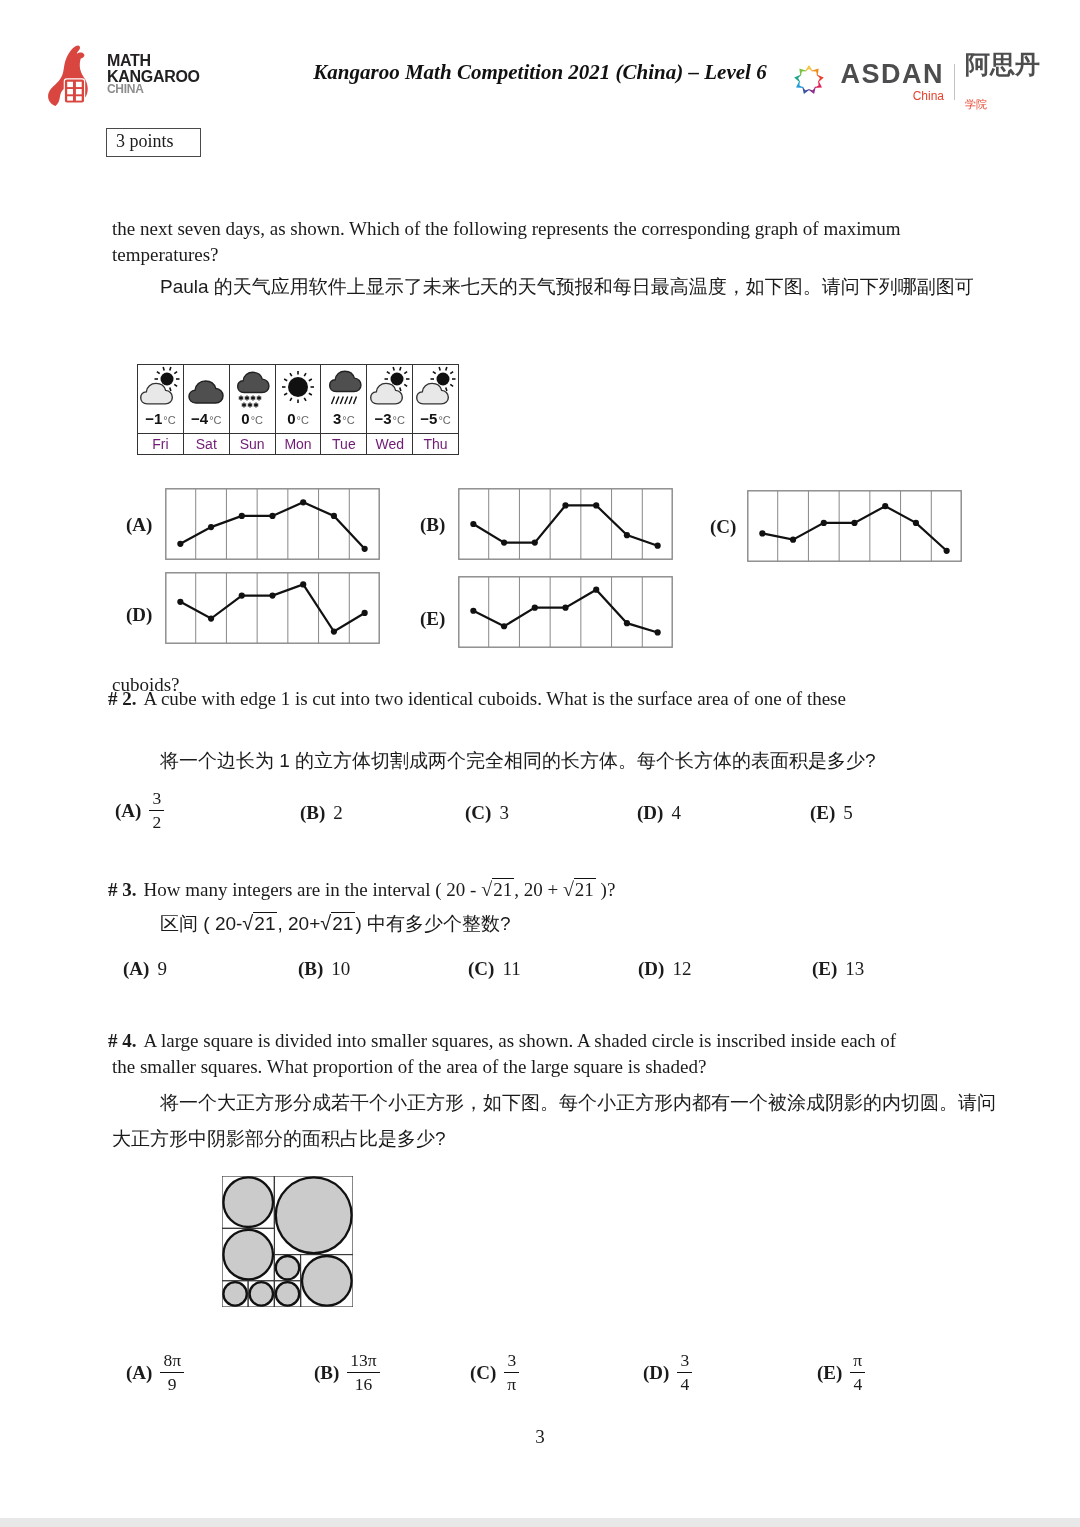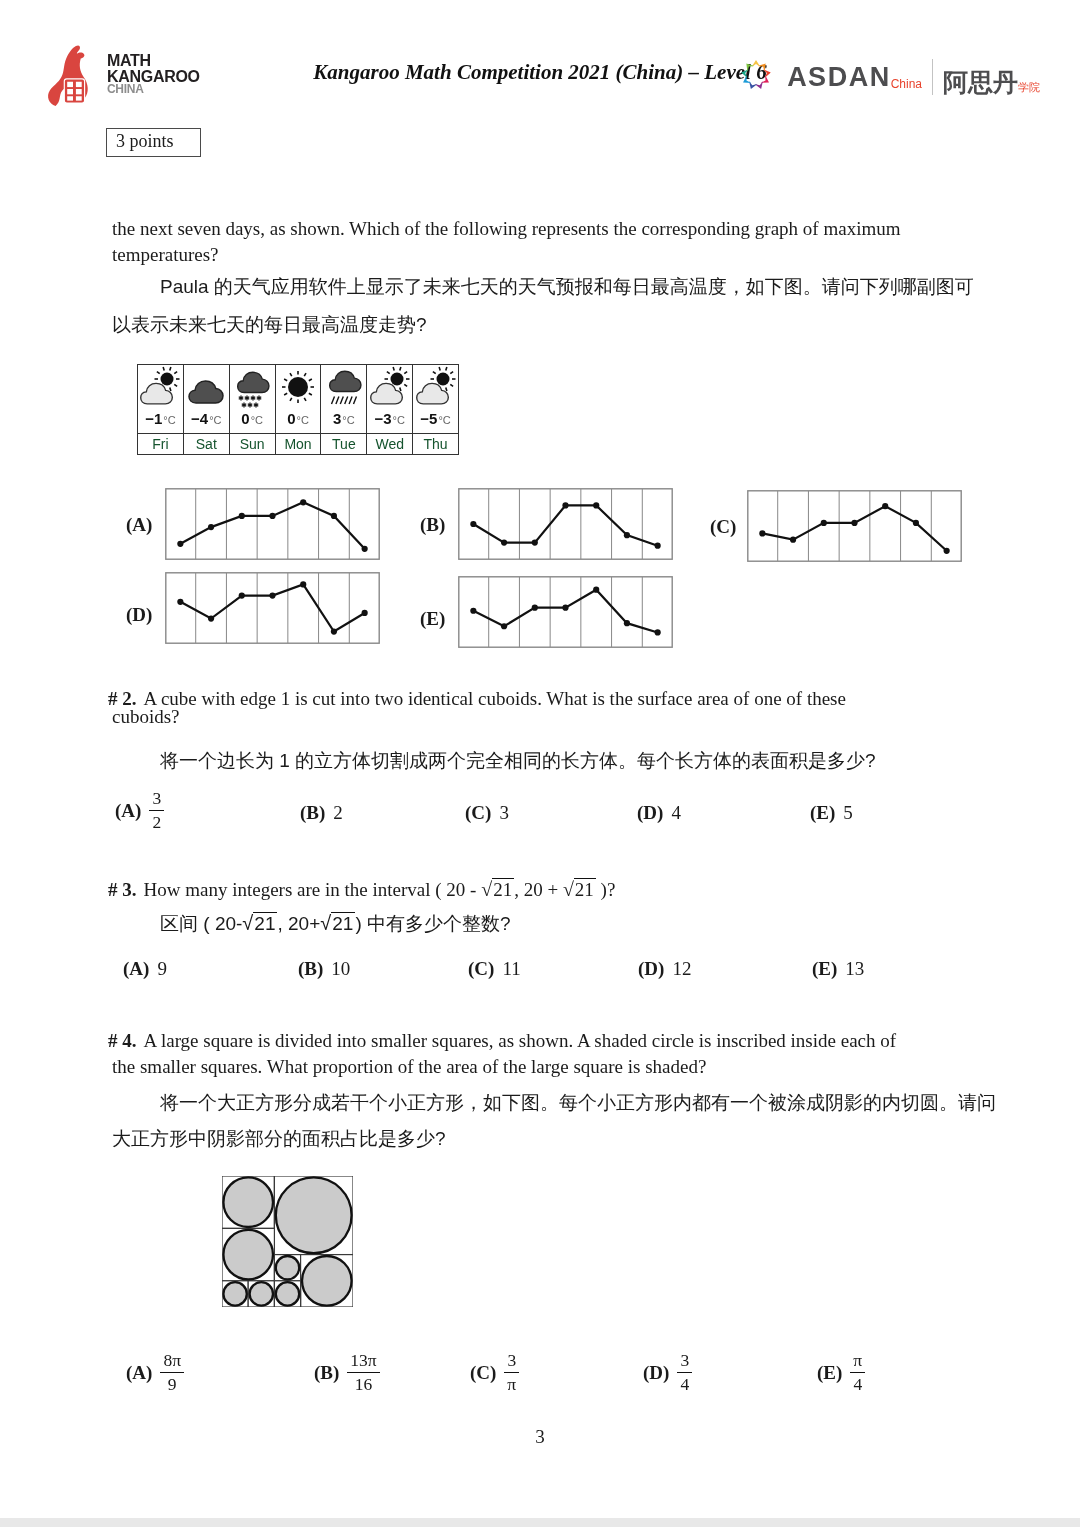--- a/index.html
+++ b/index.html
@@ -11,42 +11,42 @@
   
   .klogo{position:absolute;left:44px;top:40px;display:flex;align-items:flex-start;}
   .klogo-text{margin-left:5px;padding-top:13px;font-family:"Liberation Sans",sans-serif;
               font-weight:bold;line-height:0.98;letter-spacing:-0.3px;color:#232021;}
   .kl1{font-size:16px;}
   .kl2{font-size:12px;color:#8d8d8d;font-weight:bold;}
   .title{position:absolute;left:0;right:0;top:60px;text-align:center;
          font-style:italic;font-weight:600;font-size:21px;color:#111;}
   .asdan{position:absolute;right:40px;top:52px;display:flex;align-items:center;
          font-family:"Liberation Sans",sans-serif;}
-  .asdan-en{display:flex;flex-direction:row;align-items:flex-end;margin-left:8px;}
+  .asdan-en{display:flex;flex-direction:column;align-items:flex-end;margin-left:8px;}
   .asdan-name{font-size:27px;font-weight:bold;color:#4d4d4f;letter-spacing:1.5px;line-height:1;}
   .asdan-sub{font-size:12px;color:#e8432d;margin-top:1px;}
   .asdan-div{width:1px;height:36px;background:#c3c3c3;margin:0 10px;}
-  .asdan-cnb{display:flex;flex-direction:row;align-items:flex-end;}
+  .asdan-cnb{display:flex;flex-direction:column;align-items:flex-start;}
   .asdan-cn{font-size:25px;color:#4d4d4f;font-weight:bold;line-height:1;}
   .asdan-cnsub{font-size:11px;color:#e8432d;margin-top:20px;}
   
   .badge{position:absolute;left:106px;top:128px;border:1.6px solid #4a4a4a;
          padding:2px 26px 4px 9px;font-size:18px;}
   
   .wtable{position:absolute;left:137px;top:364px;width:322px;height:91px;
           border:1.6px solid #333;display:flex;box-sizing:border-box;background:#fff;}
   .wcol{flex:1;display:flex;flex-direction:column;min-width:0;}
   .wcol + .wcol{border-left:1.3px solid #333;}
   .wicon{height:45px;display:flex;align-items:center;justify-content:center;}
   .wtemp{height:23px;display:flex;align-items:baseline;justify-content:center;
          font-family:"Liberation Sans",sans-serif;}
   .wtemp b{font-size:15px;color:#111;}
   .wunit{font-size:11px;color:#666;margin-left:1px;}
   .wday{height:19px;border-top:1.3px solid #333;display:flex;align-items:center;justify-content:center;
-        font-family:"Liberation Sans",sans-serif;font-size:14px;color:#14532d;}
+        font-family:"Liberation Sans",sans-serif;font-size:14px;color:#701a75;}
   
   .g-label{position:absolute;font-weight:bold;font-size:19px;}
   .graph-box{position:absolute;width:215px;height:72px;}
   
   .opt{position:absolute;display:inline-flex;align-items:center;font-size:19px;}
   .opt b{margin-right:8px;}
   .frac{display:inline-flex;flex-direction:column;align-items:center;line-height:1;
         font-size:17.5px;vertical-align:middle;}
   .frac .num{border-bottom:1.4px solid #111;padding:0 3px 2.5px 3px;}
   .frac .den{padding-top:2.5px;}
@@ -107,21 +107,20 @@
       <span class="asdan-cn">阿思丹</span>
       <span class="asdan-cnsub">学院</span>
     </span>
   </div>
 
   <div class="badge">3 points</div>
 
   <div class="line" style="left:112px;top:216px">the next seven days, as shown. Which of the following represents the corresponding graph of maximum</div>
   <div class="line" style="left:112px;top:242px">temperatures?</div>
   <div class="line sans" style="left:160px;top:274px">Paula 的天气应用软件上显示了未来七天的天气预报和每日最高温度，如下图。请问下列哪副图可</div>
-  <div class="line sans" style="left:112px;top:312px">以表示未来七天的每日最高温度走势?</div>
 
   <div class="wtable" id="weather-table">
       <div class="wcol">
         <div class="wicon">
           <svg width="42" height="44" viewBox="0 0 42 44">
             <line x1="37" y1="13" x2="40.5" y2="13" stroke="#111" stroke-width="1.6"></line>
             <line x1="35.28115294937453" y1="18.290067270632257" x2="38.112712429686844" y2="20.347315653655915" stroke="#111" stroke-width="1.6"></line>
             <line x1="30.781152949374526" y1="21.559508646656383" x2="31.862712429686844" y2="24.88820645368942" stroke="#111" stroke-width="1.6"></line>
             <line x1="25.218847050625474" y1="21.559508646656383" x2="24.13728757031316" y2="24.88820645368942" stroke="#111" stroke-width="1.6"></line>
             <line x1="20.718847050625474" y1="18.29006727063226" x2="17.88728757031316" y2="20.347315653655915" stroke="#111" stroke-width="1.6"></line>
@@ -360,21 +359,21 @@
         <circle cx="15.357142857142858" cy="34.76" r="3.1" fill="#111"></circle>
         <circle cx="46.07142857142857" cy="50.26" r="3.1" fill="#111"></circle>
         <circle cx="76.78571428571429" cy="31.660000000000004" r="3.1" fill="#111"></circle>
         <circle cx="107.5" cy="31.660000000000004" r="3.1" fill="#111"></circle>
         <circle cx="138.21428571428572" cy="13.680000000000001" r="3.1" fill="#111"></circle>
         <circle cx="168.92857142857144" cy="47.16" r="3.1" fill="#111"></circle>
         <circle cx="199.64285714285714" cy="56.46" r="3.1" fill="#111"></circle>
       </svg></div>
 
   <div class="line" style="left:108px;top:686px"><b class="qnum"># 2.</b><span>A cube with edge 1 is cut into two identical cuboids. What is the surface area of one of these</span></div>
-  <div class="line" style="left:112px;top:704px">cuboids?</div>
+  <div class="line" style="left:112px;top:672px">cuboids?</div>
   <div class="line sans" style="left:160px;top:748px">将一个边长为 1 的立方体切割成两个完全相同的长方体。每个长方体的表面积是多少?</div>
 
   <span class="opt" style="left:115px;top:790px">
       <b>(A)</b>
       <span class="frac">
         <span class="num">3</span>
         <span class="den">2</span>
       </span>
     </span>
   <span class="opt" style="left:300px;top:802px">

